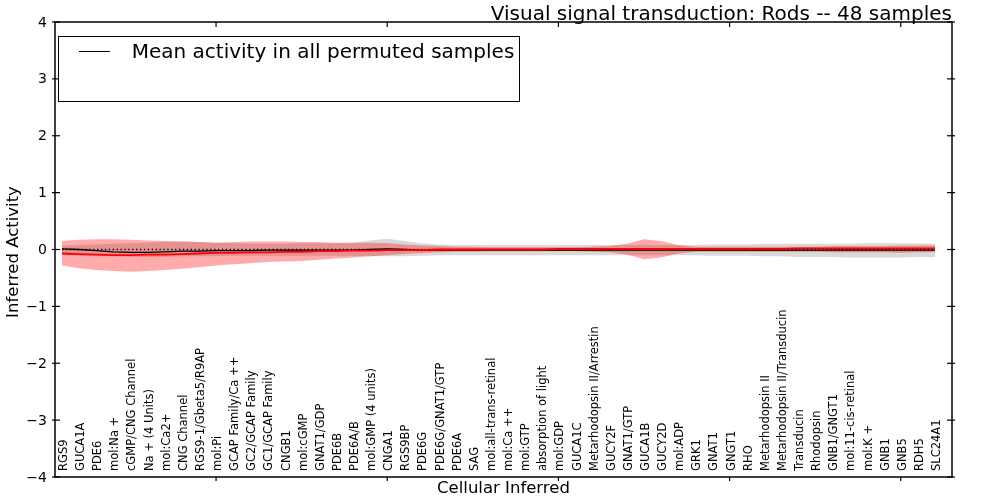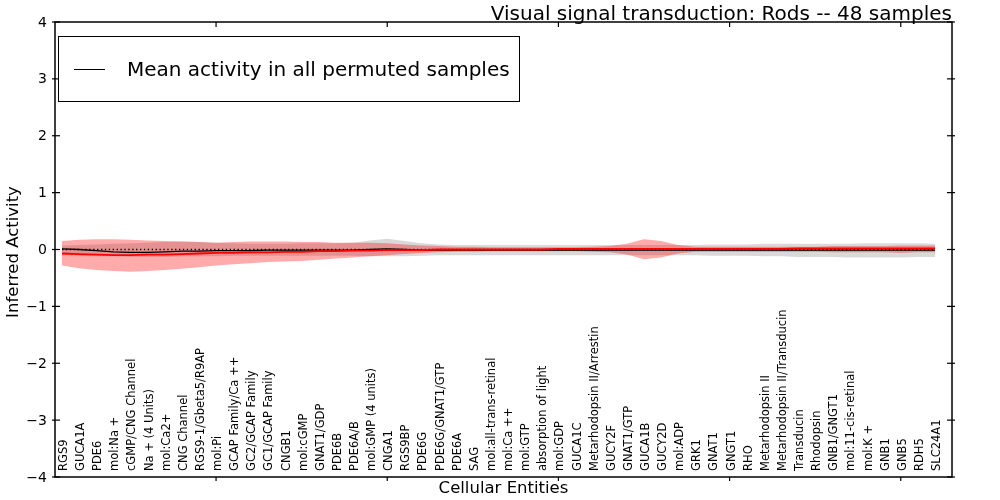--- a/index.html
+++ b/index.html
@@ -26,21 +26,21 @@
     position:absolute;left:0;width:47px;text-align:right;
     font-size:14px;line-height:17px;
   }
   .xlab{
     position:absolute;white-space:nowrap;font-size:11.5px;line-height:12px;
     transform-origin:0 0;transform:rotate(-90deg);
   }
   .legend{
     position:absolute;left:58px;top:36px;width:462px;height:66px;
     border:1.6px solid #000;background:#fff;box-sizing:border-box;
-    display:flex;flex-direction:column;justify-content:center;
+    display:flex;flex-direction:row;justify-content:center;
   }
   .legend-row{display:flex;align-items:center;height:28px;}
   .legend-line{display:inline-block;width:31px;height:0;border-top:1.6px solid #000;margin-left:15px;flex:none;}
   .legend-text{margin-left:22px;font-size:20px;line-height:24px;white-space:nowrap;}
 </style>
 </head>
 <body>
 
 <div id="figure">
   <svg id="plot-svg" width="1000" height="500">
@@ -75,21 +75,21 @@
       <line x1="558.4117647058824" y1="22" x2="558.4117647058824" y2="27" stroke="#000000" stroke-width="1.2"></line>
       <line x1="558.4117647058824" y1="477" x2="558.4117647058824" y2="481" stroke="#000000" stroke-width="1.2"></line>
       <line x1="729.5882352941177" y1="22" x2="729.5882352941177" y2="27" stroke="#000000" stroke-width="1.2"></line>
       <line x1="729.5882352941177" y1="477" x2="729.5882352941177" y2="481" stroke="#000000" stroke-width="1.2"></line>
       <line x1="900.7647058823529" y1="22" x2="900.7647058823529" y2="27" stroke="#000000" stroke-width="1.2"></line>
       <line x1="900.7647058823529" y1="477" x2="900.7647058823529" y2="481" stroke="#000000" stroke-width="1.2"></line>
     </svg>
 
   <div class="chart-title">Visual signal transduction: Rods -- 48 samples</div>
   <div class="y-axis-title">Inferred Activity</div>
-  <div class="x-axis-title">Cellular Entities</div>
+  <div class="x-axis-title">Cellular Inferred</div>
 
   <div class="legend">
     <div class="legend-row">
       <span class="legend-line" id="legend-line-0" style="border-top-color: rgb(0, 0, 0);"></span>
       <span class="legend-text">Mean activity in all permuted samples</span>
     </div>
   </div>
 <div class="ytick" style="top: 468.5px;">−4</div>
     <div class="ytick" style="top: 411.625px;">−3</div>
     <div class="ytick" style="top: 354.75px;">−2</div>

